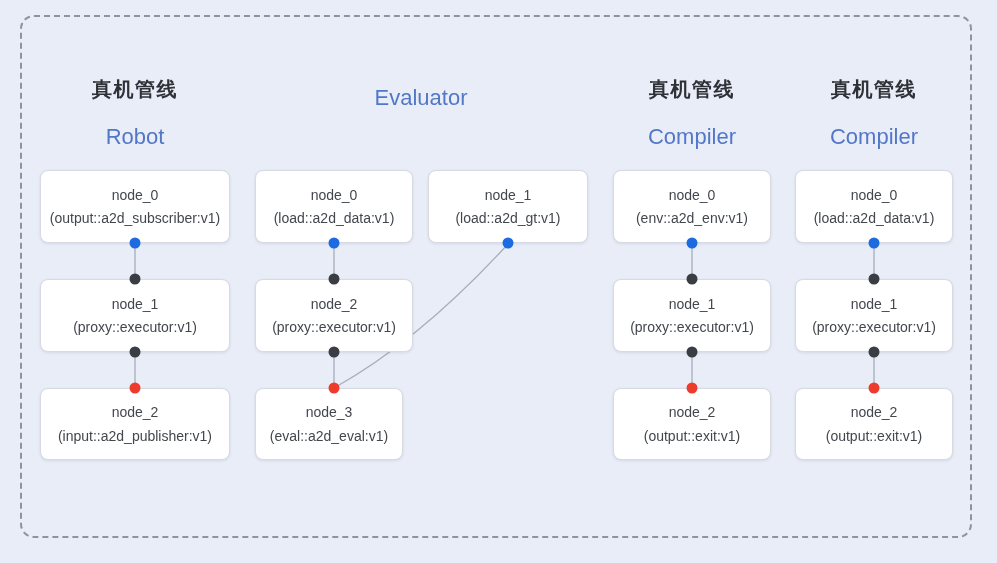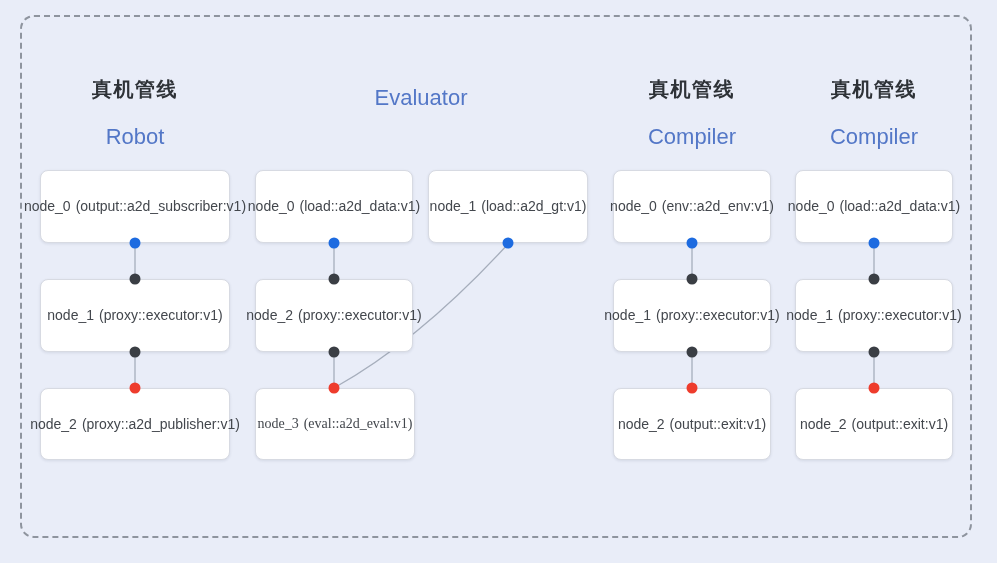--- a/index.html
+++ b/index.html
@@ -47,21 +47,21 @@
     left: 0; top: 0;
     z-index: 1;
   }
   .node {
     position: absolute;
     background: #ffffff;
     border: 1px solid #d7dae2;
     border-radius: 8px;
     box-shadow: 0 1px 3px rgba(30, 40, 70, 0.10);
     display: flex;
-    flex-direction: row;
+    flex-direction: column;
     justify-content: center;
     align-items: center;
     gap: 5px;
     z-index: 2;
     box-sizing: border-box;
     white-space: nowrap;
   }
   .node-label, .node-sublabel {
     font-size: 14px;
     line-height: 1.3;
@@ -112,35 +112,35 @@
       <div class="node" style="left: 40px; top: 170px; width: 190px; height: 73px;">
         <div class="node-label" style="color: rgb(67, 71, 77);">node_0</div>
         <div class="node-sublabel" style="color: rgb(67, 71, 77);">(output::a2d_subscriber:v1)</div>
       </div>
       <div class="node" style="left: 40px; top: 279px; width: 190px; height: 73px;">
         <div class="node-label" style="color: rgb(67, 71, 77);">node_1</div>
         <div class="node-sublabel" style="color: rgb(67, 71, 77);">(proxy::executor:v1)</div>
       </div>
       <div class="node" style="left: 40px; top: 388px; width: 190px; height: 72px;">
         <div class="node-label" style="color: rgb(67, 71, 77);">node_2</div>
-        <div class="node-sublabel" style="color: rgb(67, 71, 77);">(proxy::a2d_publisher:v1)</div>
+        <div class="node-sublabel" style="color: rgb(67, 71, 77);">(input::a2d_publisher:v1)</div>
       </div>
       <div class="node" style="left: 255px; top: 170px; width: 158px; height: 73px;">
         <div class="node-label" style="color: rgb(67, 71, 77);">node_0</div>
         <div class="node-sublabel" style="color: rgb(67, 71, 77);">(load::a2d_data:v1)</div>
       </div>
       <div class="node" style="left: 428px; top: 170px; width: 160px; height: 73px;">
         <div class="node-label" style="color: rgb(67, 71, 77);">node_1</div>
         <div class="node-sublabel" style="color: rgb(67, 71, 77);">(load::a2d_gt:v1)</div>
       </div>
       <div class="node" style="left: 255px; top: 279px; width: 158px; height: 73px;">
         <div class="node-label" style="color: rgb(67, 71, 77);">node_2</div>
         <div class="node-sublabel" style="color: rgb(67, 71, 77);">(proxy::executor:v1)</div>
       </div>
-      <div class="node" style="left: 255px; top: 388px; width: 160px; height: 72px; font-family: Liberation Serif, serif;">
+      <div class="node" style="left: 255px; top: 388px; width: 148px; height: 72px;">
         <div class="node-label" style="color: rgb(67, 71, 77);">node_3</div>
         <div class="node-sublabel" style="color: rgb(67, 71, 77);">(eval::a2d_eval:v1)</div>
       </div>
       <div class="node" style="left: 613px; top: 170px; width: 158px; height: 73px;">
         <div class="node-label" style="color: rgb(67, 71, 77);">node_0</div>
         <div class="node-sublabel" style="color: rgb(67, 71, 77);">(env::a2d_env:v1)</div>
       </div>
       <div class="node" style="left: 613px; top: 279px; width: 158px; height: 73px;">
         <div class="node-label" style="color: rgb(67, 71, 77);">node_1</div>
         <div class="node-sublabel" style="color: rgb(67, 71, 77);">(proxy::executor:v1)</div>

